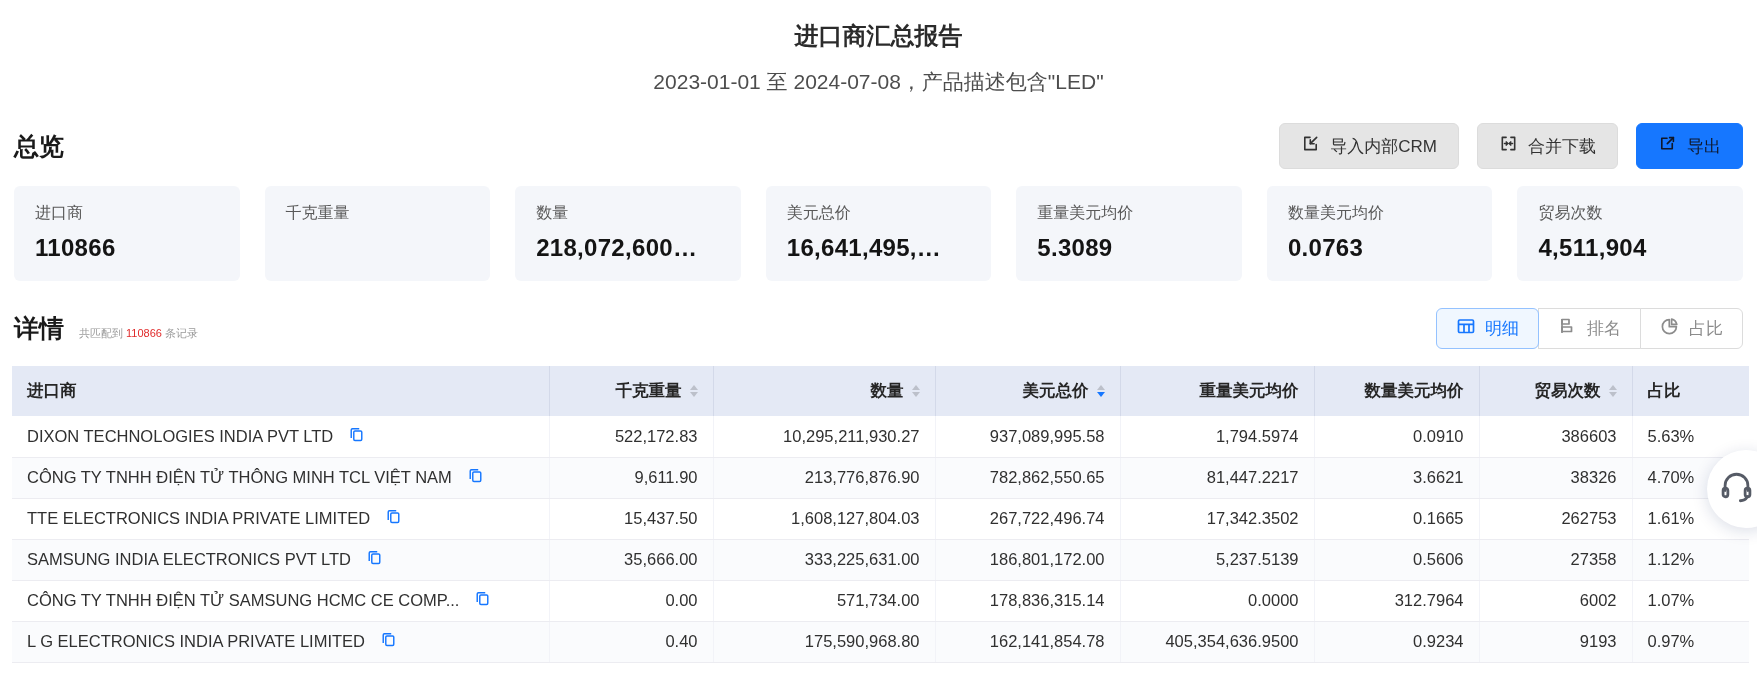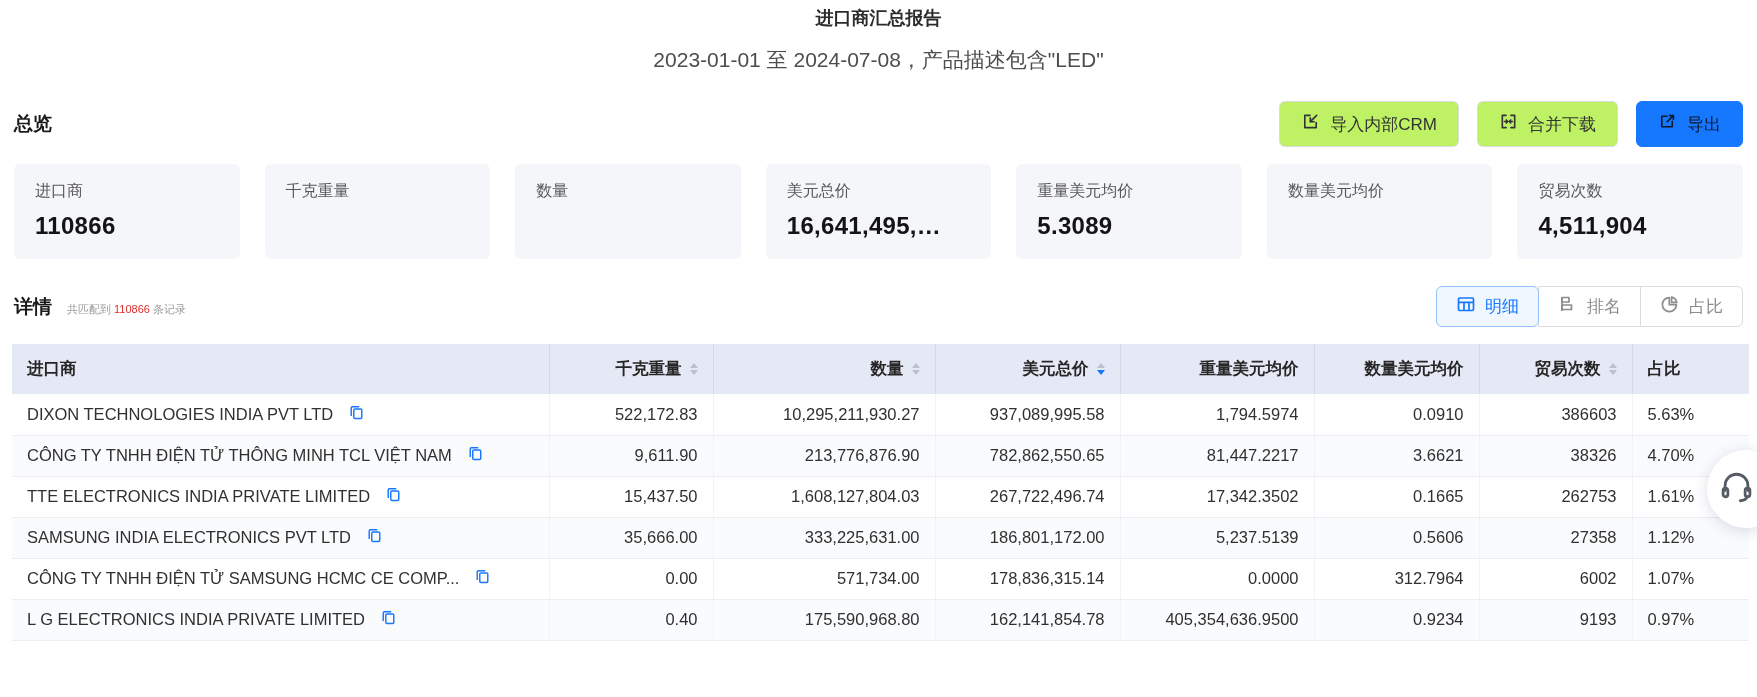--- a/index.html
+++ b/index.html
@@ -6,28 +6,28 @@
   html,body { width:1757px; height:697px; }
   body {
     position: relative;
     overflow: hidden;
     background: #fff;
     color: #262626;
     font-family: "Liberation Sans", sans-serif;
   }
   :root { --accent:#1677ff; --red:#e02b2b; --thead:#e4e9f5; }
 
-  .page-title { text-align:center; padding-top:6px; font-size:18px; font-weight:600; color:#2b2b2b; }
+  .page-title { text-align:center; padding-top:20px; font-size:24px; font-weight:600; color:#2b2b2b; }
   .page-subtitle { text-align:center; margin-top:16px; font-size:21px; color:#4d4d4d; }
 
   .overview-bar { display:flex; justify-content:space-between; align-items:center; padding:0 14px; margin-top:27px; }
-  .section-title { font-size:19px; font-weight:700; color:#1a1a1a; }
+  .section-title { font-size:25px; font-weight:700; color:#1a1a1a; }
   .actions { display:flex; gap:18px; }
   .btn { height:46px; display:inline-flex; align-items:center; gap:10px; padding:0 21px;
-         background:#bef264; border:1px solid #dcdcdc; border-radius:6px; font-size:17px; color:#333; cursor:pointer; }
+         background:#e5e5e5; border:1px solid #dcdcdc; border-radius:6px; font-size:17px; color:#333; cursor:pointer; }
   .btn svg { width:19px; height:19px; flex:none; }
   .btn-primary { background:var(--accent); border-color:var(--accent); color:#0f172a; }
 
   .cards { display:flex; gap:25px; margin:17px 14px 0; }
   .card { flex:1; background:#f4f6fa; border-radius:6px; padding:17px 21px 19px; }
   .card-label { font-size:16px; color:#595959; }
   .card-value { margin-top:10px; font-size:24px; font-weight:700; color:#141414; letter-spacing:.3px; white-space:nowrap; }
 
   .details-bar { display:flex; justify-content:space-between; align-items:center; padding:0 14px; margin-top:27px;gap:28px; }
   .details-left { display:flex; align-items:baseline; gap:15px; }
@@ -109,31 +109,33 @@
 <div class="cards">
   <div class="card">
     <div class="card-label">进口商</div>
     <div class="card-value">110866</div>
   </div>
   <div class="card">
     <div class="card-label">千克重量</div>
   </div>
   <div class="card">
     <div class="card-label">数量</div>
+    <div class="card-value">218,072,600…</div>
   </div>
   <div class="card">
     <div class="card-label">美元总价</div>
     <div class="card-value">16,641,495,…</div>
   </div>
   <div class="card">
     <div class="card-label">重量美元均价</div>
     <div class="card-value">5.3089</div>
   </div>
   <div class="card">
     <div class="card-label">数量美元均价</div>
+    <div class="card-value">0.0763</div>
   </div>
   <div class="card">
     <div class="card-label">贸易次数</div>
     <div class="card-value">4,511,904</div>
   </div>
 </div>
 
 <div class="details-bar">
   <div class="details-left">
     <span class="section-title">详情</span>

